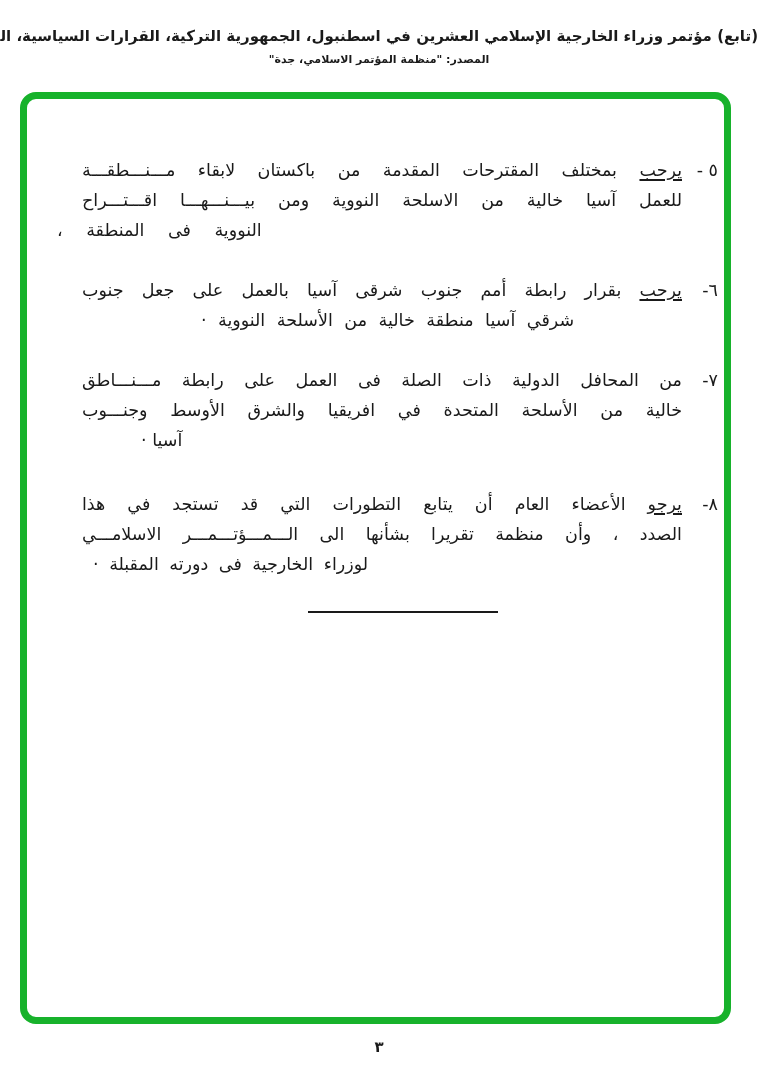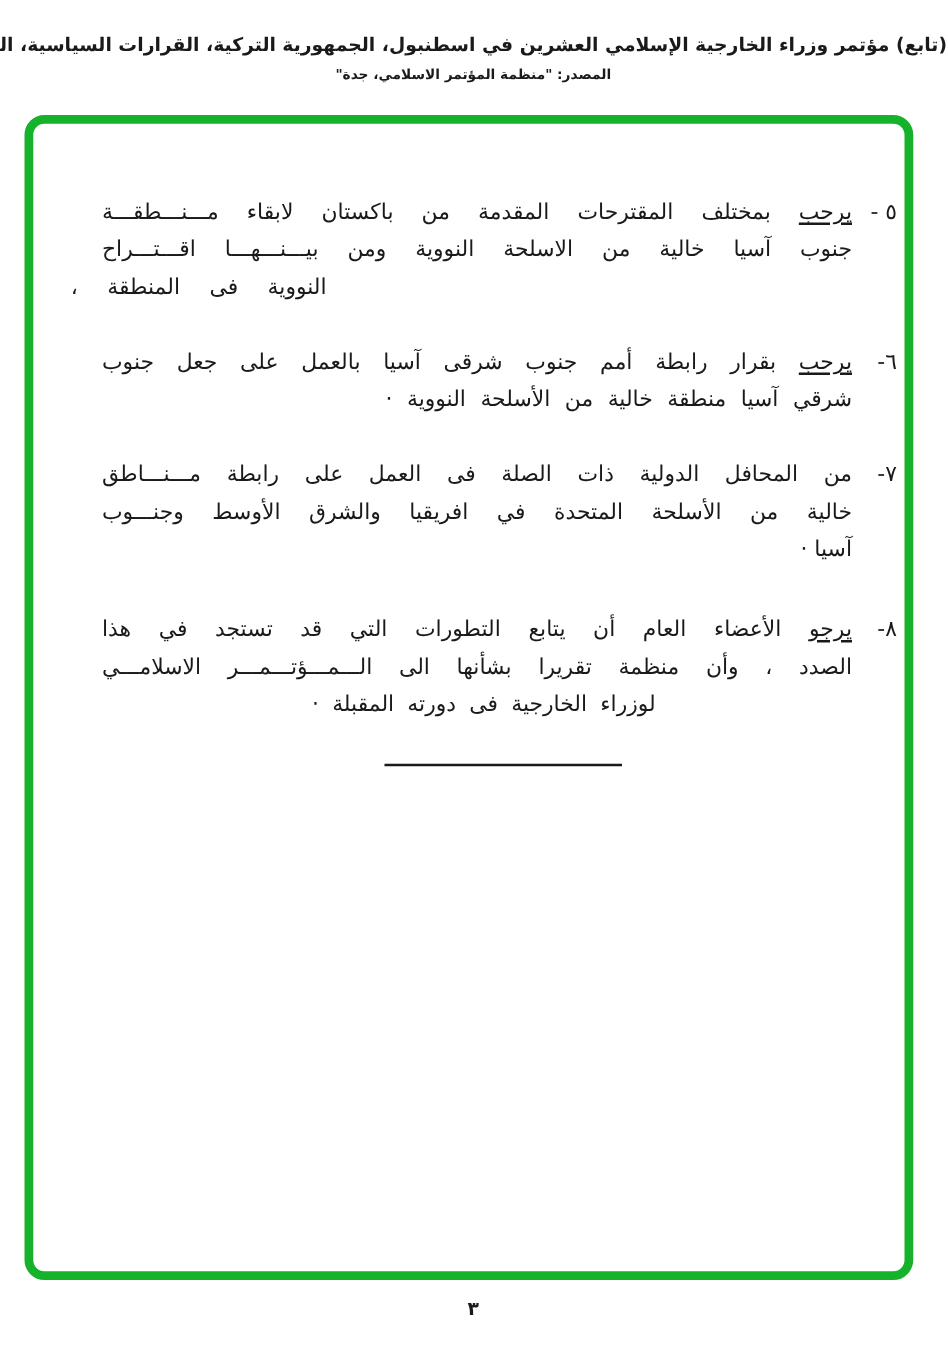--- a/index.html
+++ b/index.html
@@ -57,23 +57,23 @@
   .verb {
     text-decoration: underline;
     text-underline-offset: 3px;
     text-decoration-thickness: 1.5px;
   }
   .item-5 { margin-bottom: 30px; }
   .item-6 { margin-bottom: 30px; }
   .item-7 { margin-bottom: 34px; }
   .item-8 { margin-bottom: 0; }
   .item-5 .last { text-align: left; padding-left: 0; padding-right: 12px; word-spacing: 18px; }
-  .item-6 .last { text-align: right;  padding-left: 36px; word-spacing: 6px; }
-  .item-7 .last { text-align: right;  padding-left: 84px; }
-  .item-8 .last { text-align: center;  padding-left: 36px; word-spacing: 5px; }
+  .item-6 .last { text-align: center;  padding-left: 36px; word-spacing: 6px; }
+  .item-7 .last { text-align: left;  padding-left: 84px; }
+  .item-8 .last { text-align: left;  padding-left: 36px; word-spacing: 5px; }
   
   .divider {
     width: 190px;
     height: 2px;
     background: #1a1a1a;
     margin: 32px 220px 0 auto;
   }
   
   .page-number {
     position: absolute;
@@ -98,21 +98,21 @@
   <div class="frame" style="border-color: rgb(23, 178, 43);">
     <div class="content">
 
       <div class="item item-5">
         <span class="num">٥ -</span>
         <div class="body">
           <div class="line jl">
             <span class="verb">يرحب</span>
             <span>بمختلف المقترحات المقدمة من باكستان لابقاء مـــنـــطقـــة</span>
           </div>
-          <div class="line jl">جنوب  آسيا خالية من الاسلحة النووية ومن بيـــنـــهـــا اقـــتـــراح</div>
+          <div class="line jl">للعمل  آسيا خالية من الاسلحة النووية ومن بيـــنـــهـــا اقـــتـــراح</div>
           <div class="line last">النووية فى المنطقة ،</div>
         </div>
       </div>
 
       <div class="item item-6">
         <span class="num">٦-</span>
         <div class="body">
           <div class="line jl">
             <span class="verb">يرحب</span>
             <span>بقرار رابطة أمم جنوب شرقى آسيا بالعمل على جعل جنوب</span>

